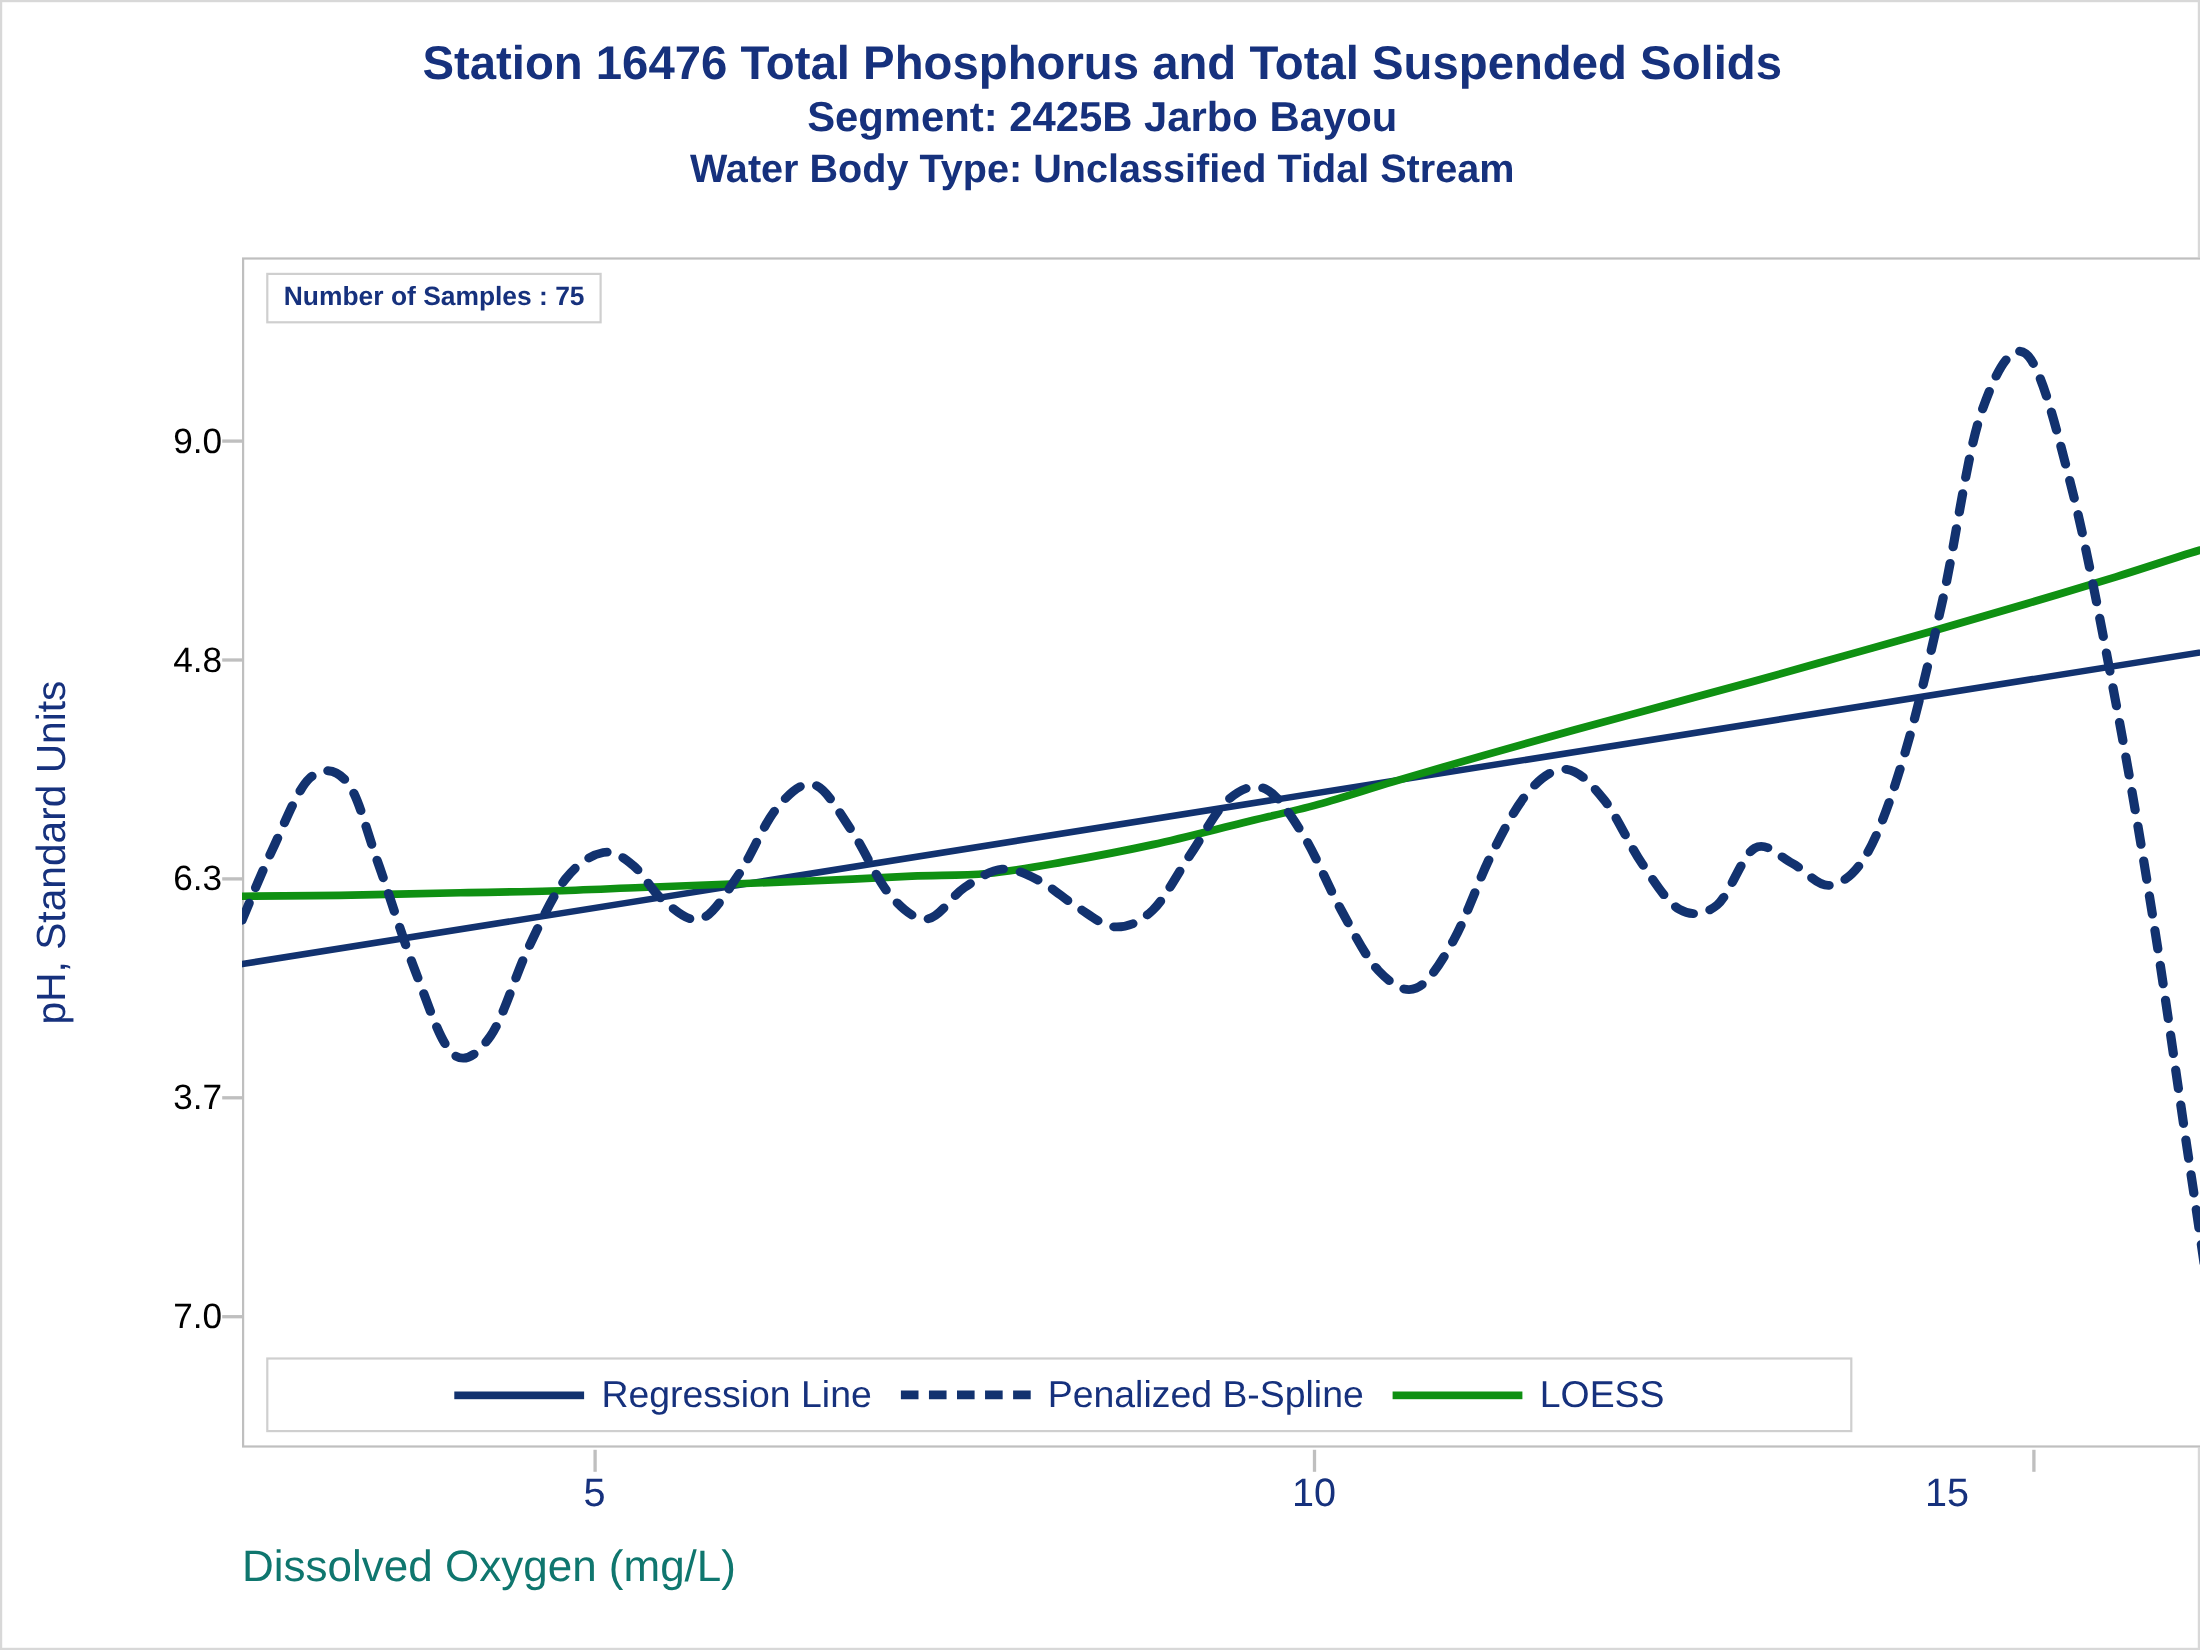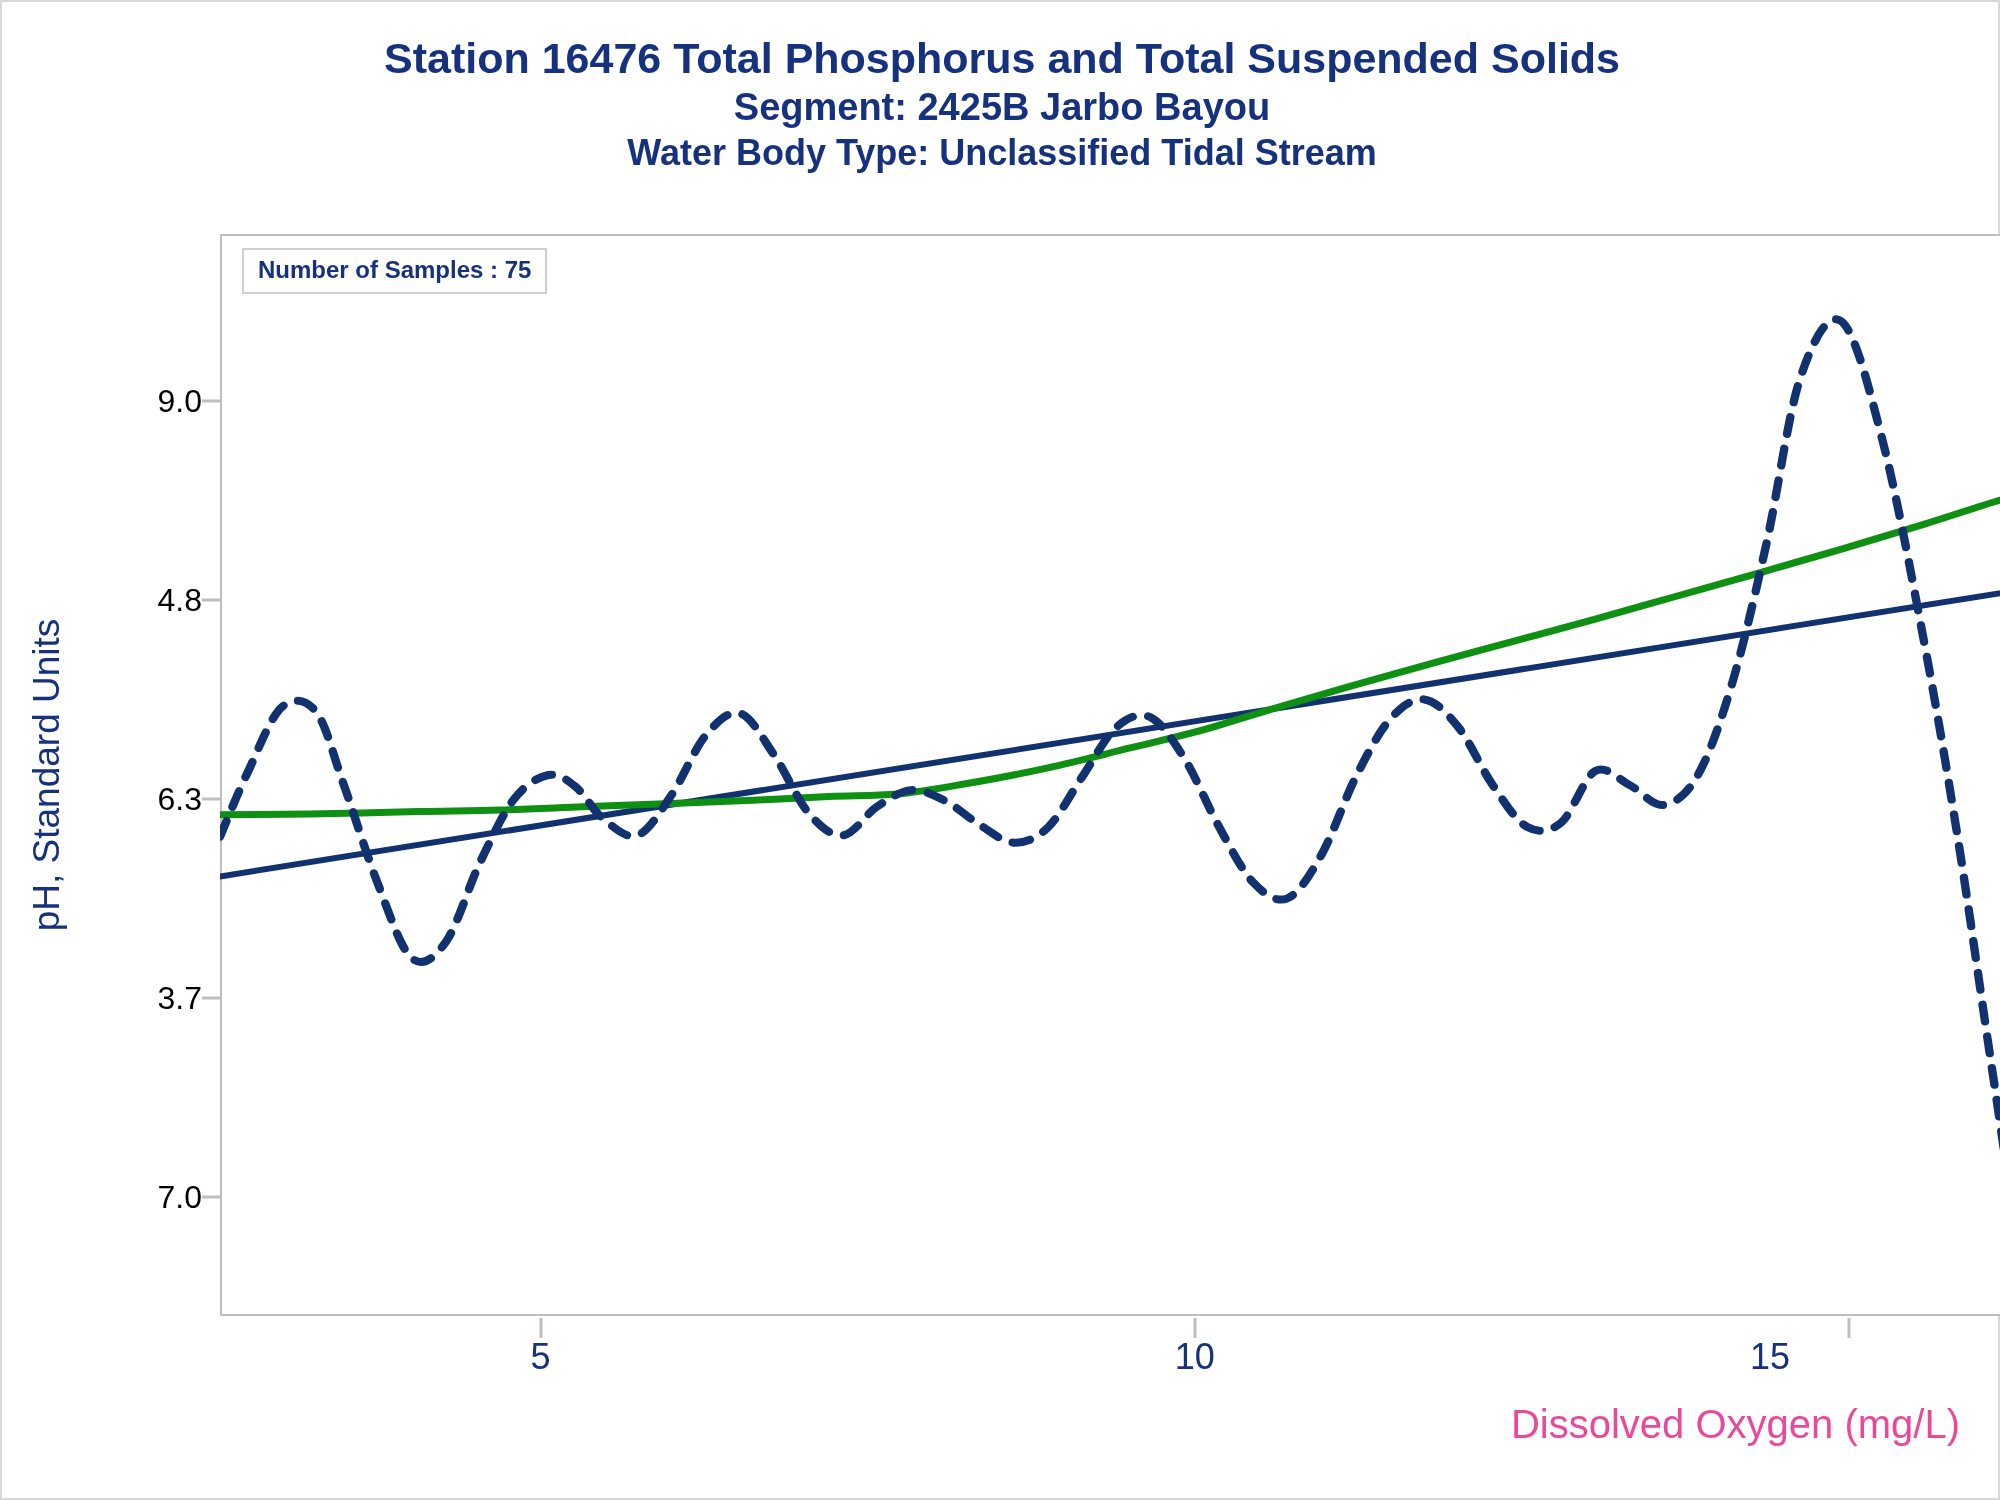--- a/index.html
+++ b/index.html
@@ -176,22 +176,22 @@
     justify-content: center;
     color: #16317d;
     font-size: 37px;
     white-space: nowrap;
   }
   #x-axis-title {
     position: absolute;
     left: 218px;
     top: 1400px;
     width: 1740px;
-    text-align: right;
-    color: #ec4899;
+    text-align: left;
+    color: #0f766e;
     font-size: 40px;
   }
 </style>
 </head>
 <body>
 
 <div id="figure">
 
   <div class="title-block">
     <div class="title-line" id="title-main">Station 16476  Total Phosphorus and Total Suspended Solids</div>
@@ -226,20 +226,34 @@
         </defs>
         <g clip-path="url(#plotclip)">
           <path d="M 0 642.4375000000001 L 1740 352.8433823529414" fill="none" stroke="#12326f" stroke-width="6" stroke-linecap="round" stroke-linejoin="round"></path>
           <path d="M 0 580.7794117647059 C 14.17 580.65, 53.42 580.51, 85.04 579.98 C 116.65 579.45, 159.17 578.26, 189.70 577.60 C 220.23 576.93, 242.03 576.80, 268.20 576.01 C 294.36 575.21, 320.53 573.88, 346.69 572.82 C 372.86 571.76, 399.02 570.70, 425.19 569.64 C 451.35 568.58, 477.52 567.65, 503.68 566.46 C 529.85 565.27, 558.20 563.54, 582.18 562.48 C 606.17 561.42, 625.79 562.22, 647.59 560.09 C 669.40 557.97, 689.02 554.13, 713.01 549.75 C 736.99 545.38, 765.34 539.81, 791.50 533.84 C 817.67 527.87, 846.02 520.05, 870.00 513.95 C 893.98 507.85, 913.61 503.47, 935.41 497.24 C 957.22 491.01, 976.84 483.98, 1000.83 476.56 C 1024.81 469.13, 1053.16 460.51, 1079.32 452.69 C 1105.49 444.87, 1131.65 437.18, 1157.82 429.62 C 1183.98 422.06, 1210.15 414.77, 1236.32 407.34 C 1262.48 399.92, 1288.65 392.62, 1314.81 385.06 C 1340.98 377.51, 1367.14 369.68, 1393.31 361.99 C 1419.47 354.30, 1445.64 346.74, 1471.80 338.92 C 1497.97 331.10, 1524.14 323.14, 1550.30 315.05 C 1576.47 306.96, 1604.81 298.15, 1628.80 290.39 C 1652.78 282.63, 1675.68 274.48, 1694.21 268.51 C 1712.74 262.54, 1732.37 256.91, 1740.00 254.59" fill="none" stroke="#0f9012" stroke-width="7" stroke-linecap="round" stroke-linejoin="round"></path>
           <path d="M 0 602.658088235294 C 4.36 592.05, 16.35 560.56, 26.17 539.01 C 35.98 517.46, 47.97 483.65, 58.87 473.37 C 69.77 463.10, 81.77 464.76, 91.58 477.35 C 101.39 489.95, 107.93 520.45, 117.74 548.96 C 127.56 577.46, 139.55 619.23, 150.45 648.40 C 161.35 677.58, 172.26 714.04, 183.16 723.99 C 194.06 733.93, 204.96 723.99, 215.86 708.07 C 226.77 692.16, 237.67 652.38, 248.57 628.51 C 259.47 604.65, 270.38 579.45, 281.28 564.87 C 292.18 550.28, 304.17 542.99, 313.98 541.00 C 323.80 539.01, 331.43 545.64, 340.15 552.93 C 348.87 560.23, 356.50 576.67, 366.32 584.76 C 376.13 592.85, 388.12 605.44, 399.02 601.46 C 409.92 597.49, 420.83 577.60, 431.73 560.89 C 442.63 544.18, 453.53 514.81, 464.44 501.22 C 475.34 487.63, 486.24 476.03, 497.14 479.34 C 508.05 482.66, 518.95 504.54, 529.85 521.11 C 540.75 537.69, 551.65 565.40, 562.56 578.79 C 573.46 592.18, 584.36 602.46, 595.26 601.46 C 606.17 600.47, 617.07 580.38, 627.97 572.82 C 638.87 565.27, 649.77 557.11, 660.68 556.12 C 671.58 555.12, 682.48 561.09, 693.38 566.86 C 704.29 572.62, 715.19 583.76, 726.09 590.72 C 736.99 597.69, 747.89 608.16, 758.80 608.63 C 769.70 609.09, 780.60 604.45, 791.50 593.51 C 802.41 582.57, 813.31 559.70, 824.21 542.99 C 835.11 526.28, 846.02 503.21, 856.92 493.26 C 867.82 483.32, 878.72 478.02, 889.62 483.32 C 900.53 488.62, 911.43 506.86, 922.33 525.09 C 933.23 543.32, 944.14 572.16, 955.04 592.71 C 965.94 613.27, 976.84 636.47, 987.74 648.40 C 998.65 660.34, 1009.55 668.96, 1020.45 664.32 C 1031.35 659.68, 1042.26 640.78, 1053.16 620.56 C 1064.06 600.34, 1074.96 565.53, 1085.86 542.99 C 1096.77 520.45, 1107.67 498.24, 1118.57 485.31 C 1129.47 472.38, 1140.38 464.09, 1151.28 465.42 C 1162.18 466.75, 1173.08 479.01, 1183.98 493.26 C 1194.89 507.52, 1205.79 534.37, 1216.69 550.94 C 1227.59 567.52, 1238.50 586.41, 1249.40 592.71 C 1260.30 599.01, 1271.20 598.02, 1282.11 588.74 C 1293.01 579.45, 1303.91 543.32, 1314.81 537.02 C 1325.71 530.72, 1336.62 545.31, 1347.52 550.94 C 1358.42 556.58, 1369.32 572.49, 1380.23 570.83 C 1391.13 569.18, 1402.03 561.22, 1412.93 541.00 C 1423.83 520.78, 1434.74 487.96, 1445.64 449.51 C 1456.54 411.05, 1467.44 361.33, 1478.35 310.28 C 1489.25 259.23, 1499.06 180.33, 1511.05 143.21 C 1523.05 106.08, 1537.22 76.91, 1550.30 87.51 C 1563.38 98.12, 1576.47 153.81, 1589.55 206.85 C 1602.63 259.89, 1616.80 339.45, 1628.80 405.75 C 1640.79 472.05, 1650.60 533.04, 1661.50 604.65 C 1672.41 676.25, 1684.40 767.74, 1694.21 835.37 C 1704.02 902.99, 1712.74 973.27, 1720.38 1010.40 C 1728.01 1047.52, 1736.73 1050.18, 1740.00 1058.13" fill="none" stroke="#12326f" stroke-width="8" stroke-linecap="round" stroke-linejoin="round" stroke-dasharray="17 15"></path>
         </g>
       </svg>
 
     <div id="samples-box">Number of Samples : 75</div>
 
+    <div id="legend-box">
+        <div class="legend-entry">
+          <span class="swatch solid-navy"></span>
+          <span class="legend-label">Regression Line</span>
+        </div>
+        <div class="legend-entry">
+          <span class="swatch dashed-navy"></span>
+          <span class="legend-label">Penalized B-Spline</span>
+        </div>
+        <div class="legend-entry">
+          <span class="swatch solid-green"></span>
+          <span class="legend-label">LOESS</span>
+        </div>
+      </div>
   </div>
 
   <div id="x-axis-labels">
       <div class="x-tick-mark" style="left: 320.526px;"></div>
       <div class="x-tick-label" style="left: 320.526px;">5</div>
       <div class="x-tick-mark" style="left: 974.662px;"></div>
       <div class="x-tick-label" style="left: 974.662px;">10</div>
       <div class="x-tick-mark" style="left: 1628.8px;"></div>
       <div class="x-tick-label" style="left: 1550px;">15</div>
     </div>

